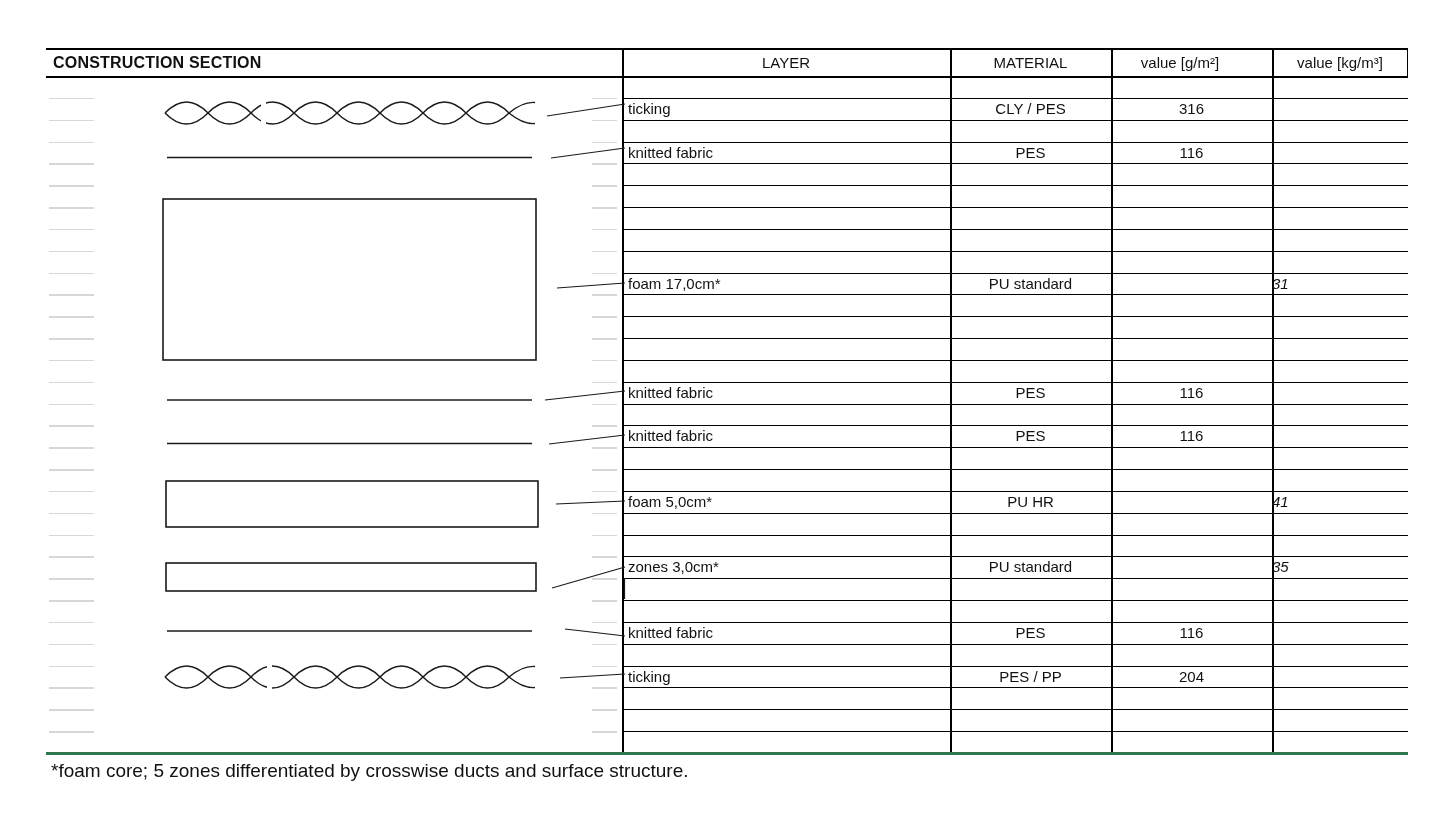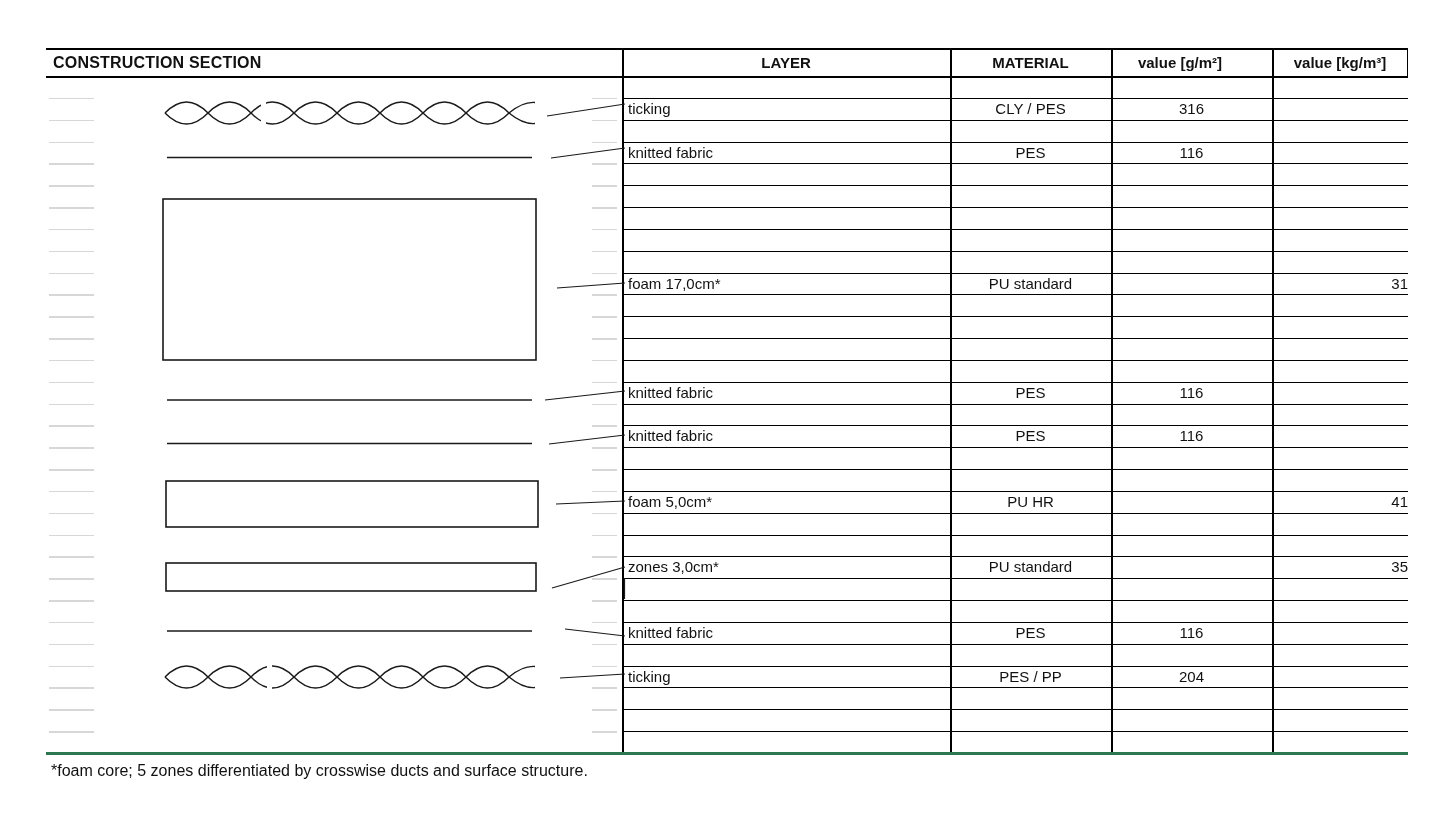--- a/index.html
+++ b/index.html
@@ -13,38 +13,38 @@
   .band-bottom{left:46px;top:76px;width:1362px;height:2px;background:#000;}
   .sheet-title{left:53px;top:50px;height:26px;line-height:26px;font-size:16px;font-weight:bold;letter-spacing:.2px;}
   
   .vline{width:1.5px;background:#000;top:48px;height:705px;}
   .v-left{left:622px;}
   .v-c1{left:950px;}
   .v-c2{left:1111px;}
   .v-c3{left:1272px;}
   .v-right{left:1406.5px;top:48px;height:30px;}
   
-  .th{top:48px;height:28px;line-height:29px;text-align:center;font-weight:bold;font-size:15px;}
+  .th{top:48px;height:28px;line-height:29px;text-align:center;font-weight:normal;font-size:15px;}
   .th-layer{left:622px;width:328px;}
   .th-material{left:950px;width:161px;}
   .th-g{left:1111px;width:138px;}
   .th-kg{left:1272px;width:136px;}
   
   .trow{position:absolute;left:0;height:21.84px;width:1172px;}
   .cell{position:absolute;top:0;height:21.84px;line-height:21.84px;font-size:15px;white-space:nowrap;overflow:visible;}
   .cell-layer{left:628px;width:320px;text-align:left;}
   .cell-material{left:950px;width:161px;text-align:center;}
   .cell-g{left:1111px;width:161px;text-align:center;}
-  .cell-kg{left:1272px;width:136px;text-align:right;}
+  .cell-kg{left:1272px;width:136px;text-align:left;font-style:italic;}
   .rline{position:absolute;left:622px;width:786px;height:1px;background:#000;}
   
   .dash{position:absolute;height:1.5px;background:#d7d7d7;}
   
   .green-rule{left:46px;top:752px;width:1362px;height:3px;background:#2d7750;}
-  .footnote{left:51px;top:761px;font-size:16px;line-height:20px;color:#111;}
+  .footnote{left:51px;top:761px;font-size:19px;line-height:20px;color:#111;}
   svg{position:absolute;left:0;top:0;pointer-events:none;}
 </style>
 </head>
 <body>
 
 <div id="app">
 
   <div class="abs band-top"></div>
   <div class="abs band-bottom"></div>
 

